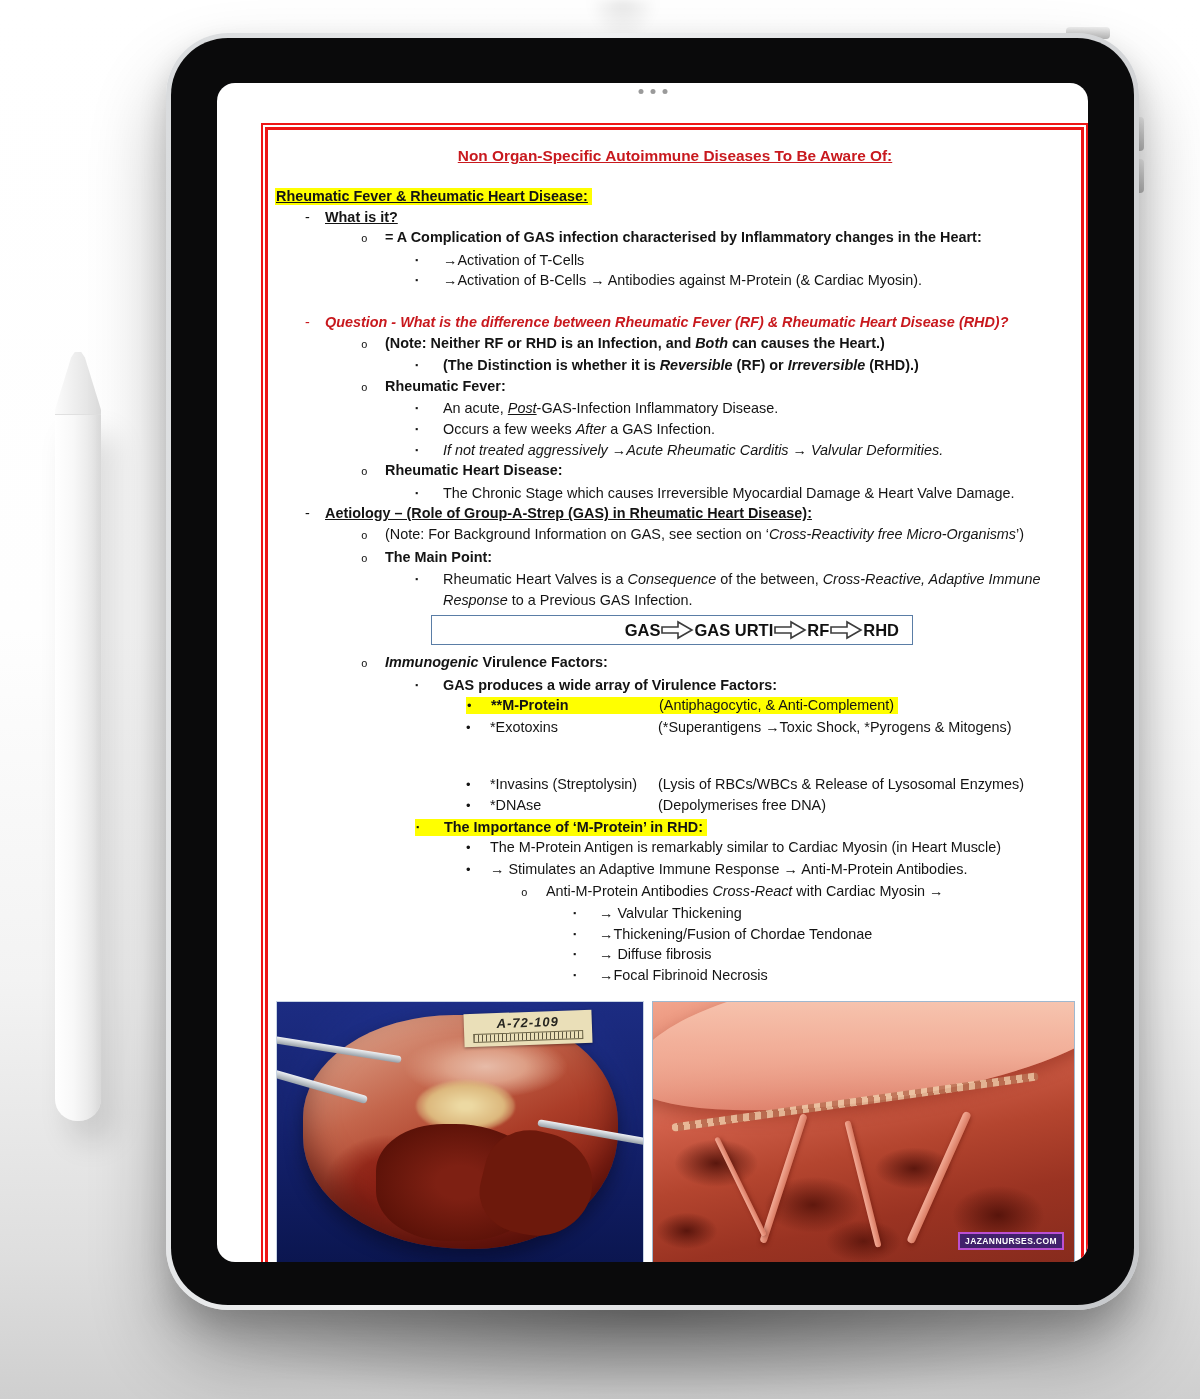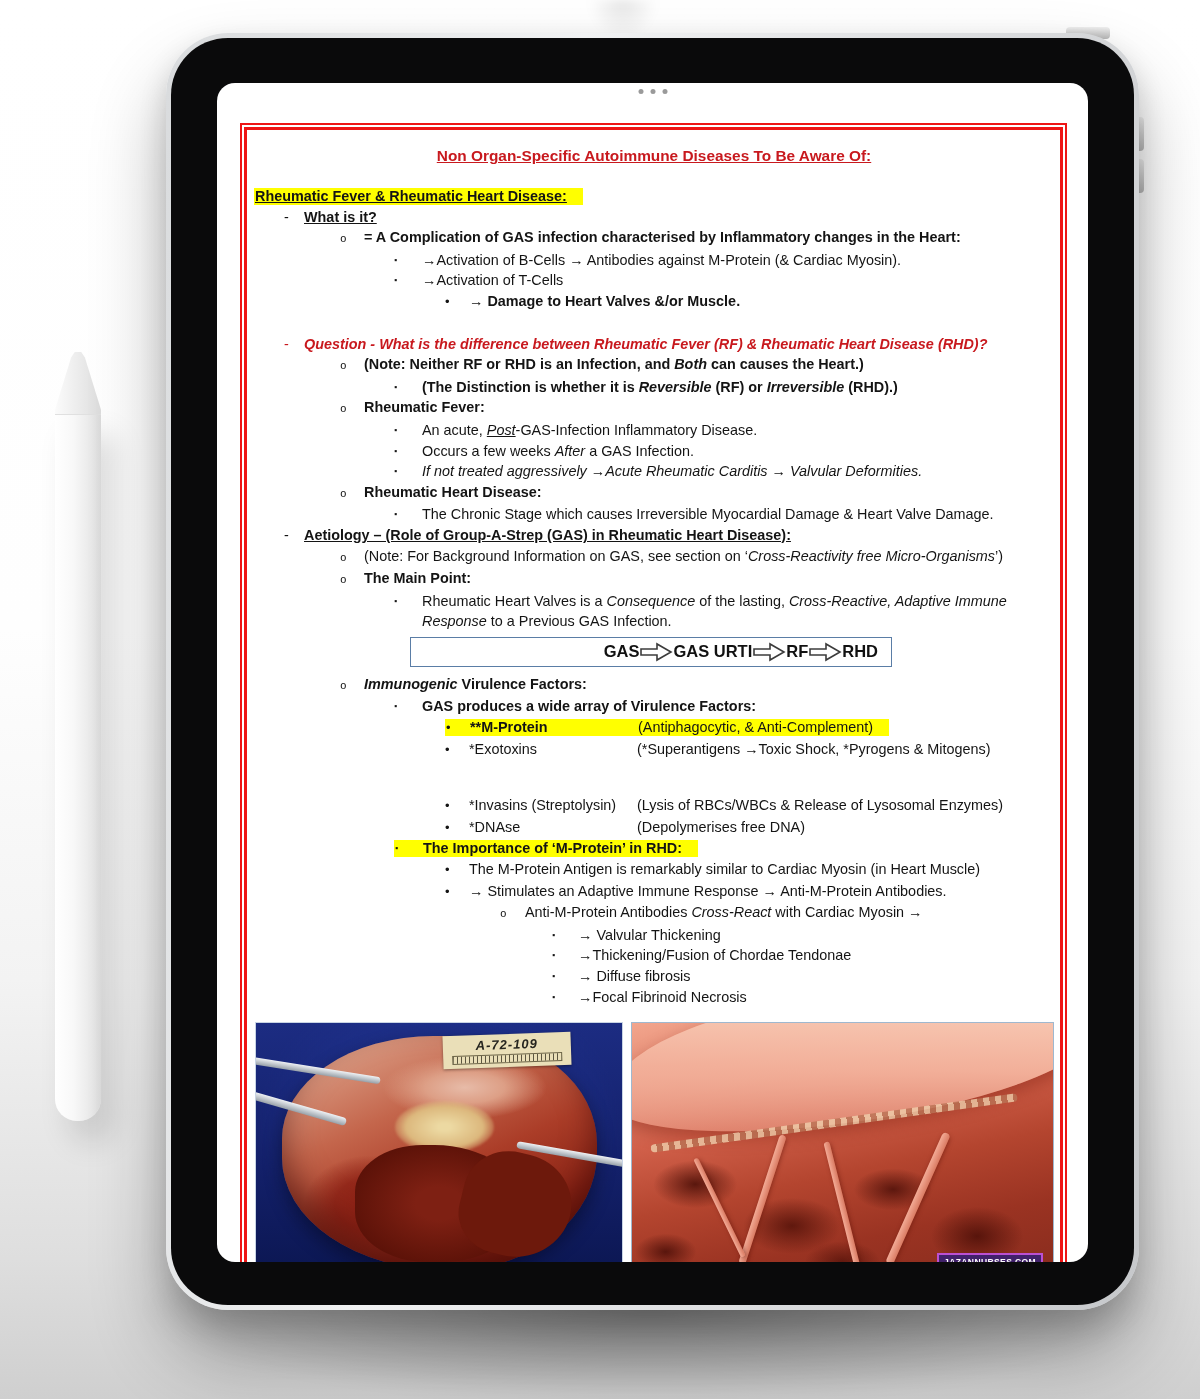--- a/index.html
+++ b/index.html
@@ -35,33 +35,33 @@
   .camera-array{position:absolute;top:42px;left:0;width:100%;height:20px;}
   .cam-dot{position:absolute;border-radius:50%;background:#1e1e22;}
   .cam-lens{position:absolute;border-radius:50%;background:radial-gradient(#33343c 30%,#15151a 70%);}
   .cam-blue{position:absolute;border-radius:50%;background:#3c55a8;box-shadow:0 0 3px #4a6ad0;}
   .screen{position:absolute;left:46px;right:46px;top:45px;bottom:43px;border-radius:18px;
     background:#ffffff;overflow:hidden;}
   .menu-dots{position:absolute;top:6px;left:50%;transform:translateX(-50%);display:flex;gap:7px;cursor:pointer;}
   .menu-dots i{width:5px;height:5px;border-radius:50%;background:#9a9a9a;display:block;}
 
   
-  .docframe{position:absolute;left:23px;top:40px;width:827px;height:1210px;
+  .docframe{position:absolute;left:44px;top:40px;width:827px;height:1210px;
     border:2px solid #ee1515;padding:2px;box-sizing:border-box;}
   .docinner{border:3px solid #ee1515;height:100%;box-sizing:border-box;
     padding:8px 6px 0 7px;overflow:hidden;}
   .doc-title{text-align:center;font-size:15.4px;font-weight:bold;text-decoration:underline;
     color:#c8191e;margin:9px 0 21px;}
   .line{font-size:14.4px;line-height:20.6px;color:#141414;}
   .gap{margin-top:21px;}
   .bullet{display:inline-block;text-indent:0;}
   .b-circ{font-family:"DejaVu Sans Mono",monospace;font-size:11px;}
   .b-sq{font-size:8.5px;vertical-align:2px;}
   .b-dot{font-size:13px;}
-  .band{background:#ffff00;padding:0 16px 1px 1px;}
+  .band{background:#ffff00;padding:0 4px 1px 1px;}
   .bd{font-weight:bold;} .it{font-style:italic;} .un{text-decoration:underline;}
   .rd{color:#c8191e;}
   .col{display:inline-block;width:168px;text-indent:0;}
 
   
   .diagram{margin:5px 0 7px 156px;width:482px;height:30px;border:1.5px solid #5a7da6;
     display:flex;align-items:center;justify-content:flex-end;padding:0 13px;box-sizing:border-box;}
   .fstep{font-weight:bold;font-size:16.5px;color:#111;}
   .farrow svg{display:block;}
 
@@ -148,36 +148,35 @@
             <i></i>
           </div>
 
         <div class="docframe">
           <div class="docinner">
             <div class="doc-title">Non Organ-Specific Autoimmune Diseases To Be Aware Of:</div>
             <div id="outline">
                 <div class="line" style="padding-left: 0px; text-indent: 0px;"><span class="band"><span class="bd un">Rheumatic Fever &amp; Rheumatic Heart Disease:</span></span></div>
                 <div class="line" style="padding-left: 50px; text-indent: -20px;"><span><span class="bullet b-dash" style="width: 20px;">-</span><span class="bd un">What is it?</span></span></div>
                 <div class="line" style="padding-left: 110px; text-indent: -24px;"><span><span class="bullet b-circ" style="width: 24px;">o</span><span class="bd">= A Complication of GAS infection characterised by Inflammatory changes in the Heart:</span></span></div>
+                <div class="line" style="padding-left: 168px; text-indent: -28px;"><span><span class="bullet b-sq" style="width: 28px;">▪</span><span>→Activation of T-Cells</span></span></div>
                 <div class="line" style="padding-left: 168px; text-indent: -28px;"><span><span class="bullet b-sq" style="width: 28px;">▪</span><span>→Activation of B-Cells → Antibodies against M-Protein (&amp; Cardiac Myosin).</span></span></div>
-                <div class="line" style="padding-left: 168px; text-indent: -28px;"><span><span class="bullet b-sq" style="width: 28px;">▪</span><span>→Activation of T-Cells</span></span></div>
-                <div class="line" style="padding-left: 215px; text-indent: -24px;"><span><span class="bullet b-dot" style="width: 24px;">•</span><span class="bd">→ Damage to Heart Valves &amp;/or Muscle.</span></span></div>
                 <div class="line gap" style="padding-left: 50px; text-indent: -20px;"><span><span class="bullet b-dash rd" style="width: 20px;">-</span><span class="bd it rd">Question - What is the difference between Rheumatic Fever (RF) &amp; Rheumatic Heart Disease (RHD)?</span></span></div>
                 <div class="line" style="padding-left: 110px; text-indent: -24px;"><span><span class="bullet b-circ" style="width: 24px;">o</span><span class="bd">(Note: Neither RF or RHD is an Infection, and </span><span class="bd it">Both</span><span class="bd"> can causes the Heart.)</span></span></div>
                 <div class="line" style="padding-left: 168px; text-indent: -28px;"><span><span class="bullet b-sq" style="width: 28px;">▪</span><span class="bd">(The Distinction is whether it is </span><span class="bd it">Reversible</span><span class="bd"> (RF) or </span><span class="bd it">Irreversible</span><span class="bd"> (RHD).)</span></span></div>
                 <div class="line" style="padding-left: 110px; text-indent: -24px;"><span><span class="bullet b-circ" style="width: 24px;">o</span><span class="bd">Rheumatic Fever:</span></span></div>
                 <div class="line" style="padding-left: 168px; text-indent: -28px;"><span><span class="bullet b-sq" style="width: 28px;">▪</span><span>An acute, </span><span class="it un">Post</span><span>-GAS-Infection Inflammatory Disease.</span></span></div>
                 <div class="line" style="padding-left: 168px; text-indent: -28px;"><span><span class="bullet b-sq" style="width: 28px;">▪</span><span>Occurs a few weeks </span><span class="it">After</span><span> a GAS Infection.</span></span></div>
                 <div class="line" style="padding-left: 168px; text-indent: -28px; font-style: italic;"><span><span class="bullet b-sq" style="width: 28px;">▪</span><span>If not treated aggressively →Acute Rheumatic Carditis → Valvular Deformities.</span></span></div>
                 <div class="line" style="padding-left: 110px; text-indent: -24px;"><span><span class="bullet b-circ" style="width: 24px;">o</span><span class="bd">Rheumatic Heart Disease:</span></span></div>
                 <div class="line" style="padding-left: 168px; text-indent: -28px;"><span><span class="bullet b-sq" style="width: 28px;">▪</span><span>The Chronic Stage which causes Irreversible Myocardial Damage &amp; Heart Valve Damage.</span></span></div>
                 <div class="line" style="padding-left: 50px; text-indent: -20px;"><span><span class="bullet b-dash" style="width: 20px;">-</span><span class="bd un">Aetiology – (Role of Group-A-Strep (GAS) in Rheumatic Heart Disease):</span></span></div>
                 <div class="line" style="padding-left: 110px; text-indent: -24px;"><span><span class="bullet b-circ" style="width: 24px;">o</span><span>(Note: For Background Information on GAS, see section on ‘</span><span class="it">Cross-Reactivity free Micro-Organisms</span><span>’)</span></span></div>
                 <div class="line" style="padding-left: 110px; text-indent: -24px;"><span><span class="bullet b-circ" style="width: 24px;">o</span><span class="bd">The Main Point:</span></span></div>
-                <div class="line" style="padding-left: 168px; text-indent: -28px;"><span><span class="bullet b-sq" style="width: 28px;">▪</span><span>Rheumatic Heart Valves is a </span><span class="it">Consequence</span><span> of the lasting, </span><span class="it">Cross-Reactive, Adaptive Immune Response</span><span> to a Previous GAS Infection.</span></span></div>
+                <div class="line" style="padding-left: 168px; text-indent: -28px;"><span><span class="bullet b-sq" style="width: 28px;">▪</span><span>Rheumatic Heart Valves is a </span><span class="it">Consequence</span><span> of the between, </span><span class="it">Cross-Reactive, Adaptive Immune Response</span><span> to a Previous GAS Infection.</span></span></div>
                 <div class="diagram">
                   <span class="fstep">GAS</span>
                   <span class="farrow">
                     <svg width="34" height="20" viewBox="0 0 34 20" xmlns="http://www.w3.org/2000/svg">
                       <path d="M2 7 H18 V2 L32 10 L18 18 V13 H2 Z" fill="#ffffff" stroke="#3c3c3c" stroke-width="1.6"></path>
                     </svg>
                   </span>
                   <span class="fstep">GAS URTI</span>
                   <span class="farrow">
                     <svg width="34" height="20" viewBox="0 0 34 20" xmlns="http://www.w3.org/2000/svg">

